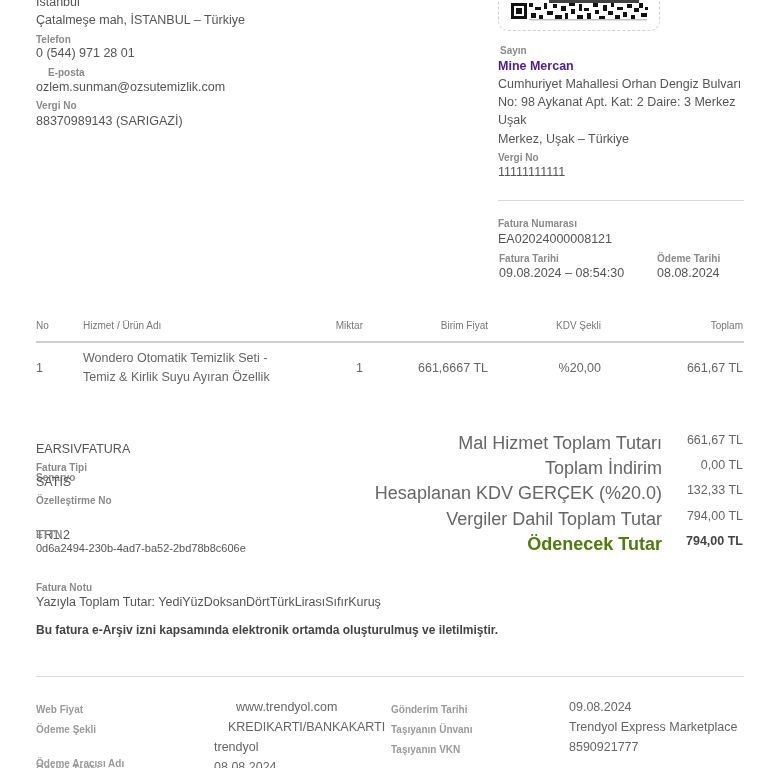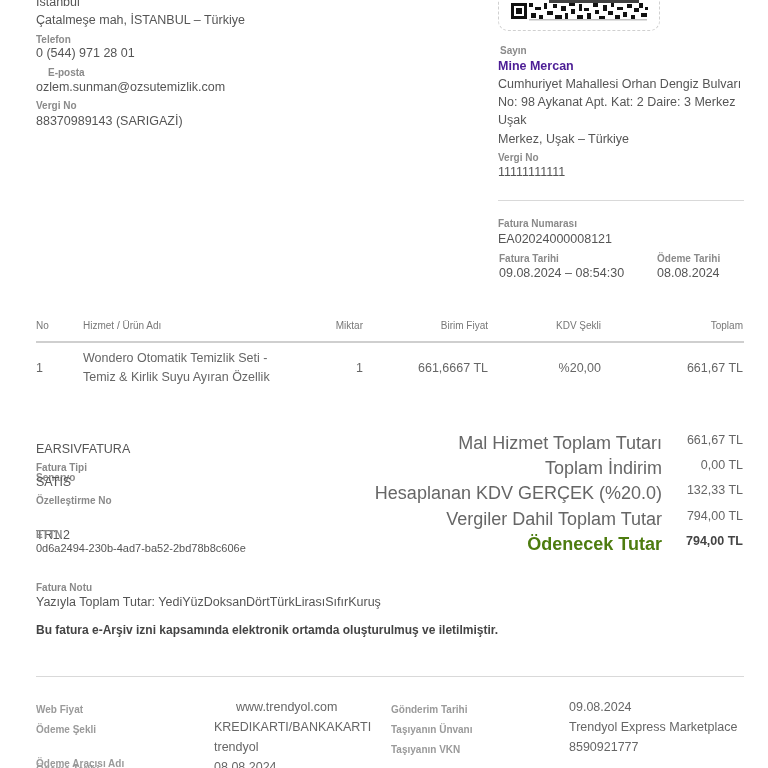--- a/index.html
+++ b/index.html
@@ -157,21 +157,21 @@
   <div class="abs val" style="left:36px; top:595px;">Yazıyla Toplam Tutar: YediYüzDoksanDörtTürkLirasıSıfırKuruş</div>
   <div class="abs" style="left:36px; top:623px; font-size:12px; font-weight:bold; color:#444;">Bu fatura e-Arşiv izni kapsamında elektronik ortamda oluşturulmuş ve iletilmiştir.</div>
 </div>
 
 <div class="hr" style="left:36px; top:676px; width:708px;"></div>
 
 <div>
   <div class="foot-lbl" style="left:36px; top:704px;">Web Fiyat</div>
   <div class="foot-val" style="left:214px; top:700px;margin-left:22px;">www.trendyol.com</div>
   <div class="foot-lbl" style="left:36px; top:724px;">Ödeme Şekli</div>
-  <div class="foot-val" style="left:214px; top:720px;">KREDIKARTI/BANKAKARTI</div>
+  <div class="foot-val" style="left:228px; top:720px;">KREDIKARTI/BANKAKARTI</div>
   <div class="foot-lbl" style="left:36px; top:758px;">Ödeme Aracısı Adı</div>
   <div class="foot-val" style="left:214px; top:740px;">trendyol</div>
   <div class="foot-lbl" style="left:36px; top:764px;">Ödeme Tarihi</div>
   <div class="foot-val" style="left:214px; top:760px;">08.08.2024</div>
 
   <div class="foot-lbl" style="left:391px; top:704px;">Gönderim Tarihi</div>
   <div class="foot-val" style="left:569px; top:700px;">09.08.2024</div>
   <div class="foot-lbl" style="left:391px; top:724px;">Taşıyanın Ünvanı</div>
   <div class="foot-val" style="left:569px; top:720px;">Trendyol Express Marketplace</div>
   <div class="foot-lbl" style="left:391px; top:744px;">Taşıyanın VKN</div>

